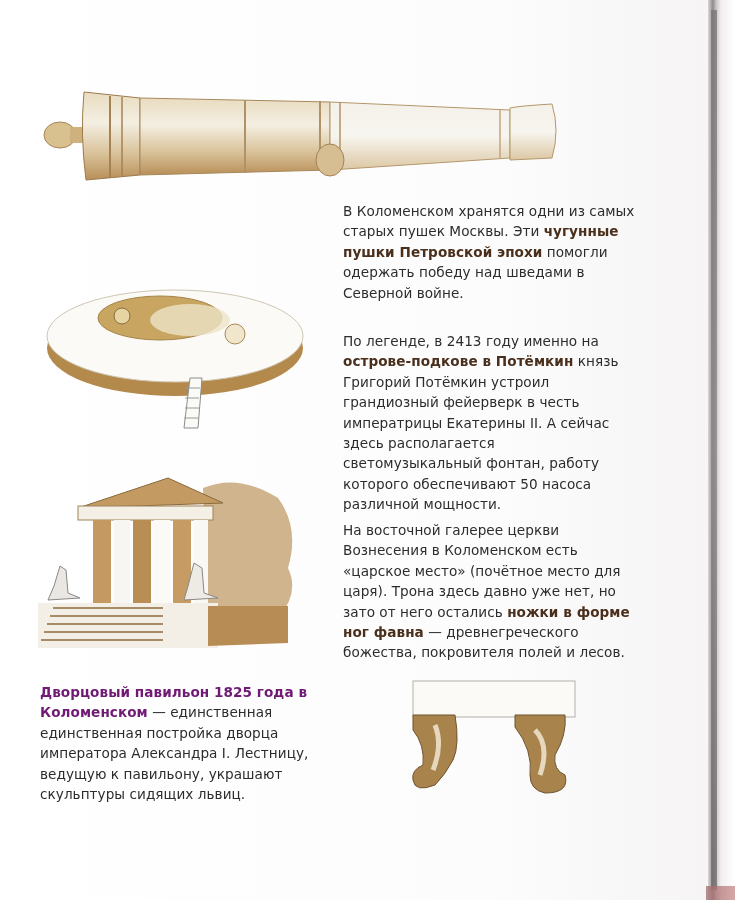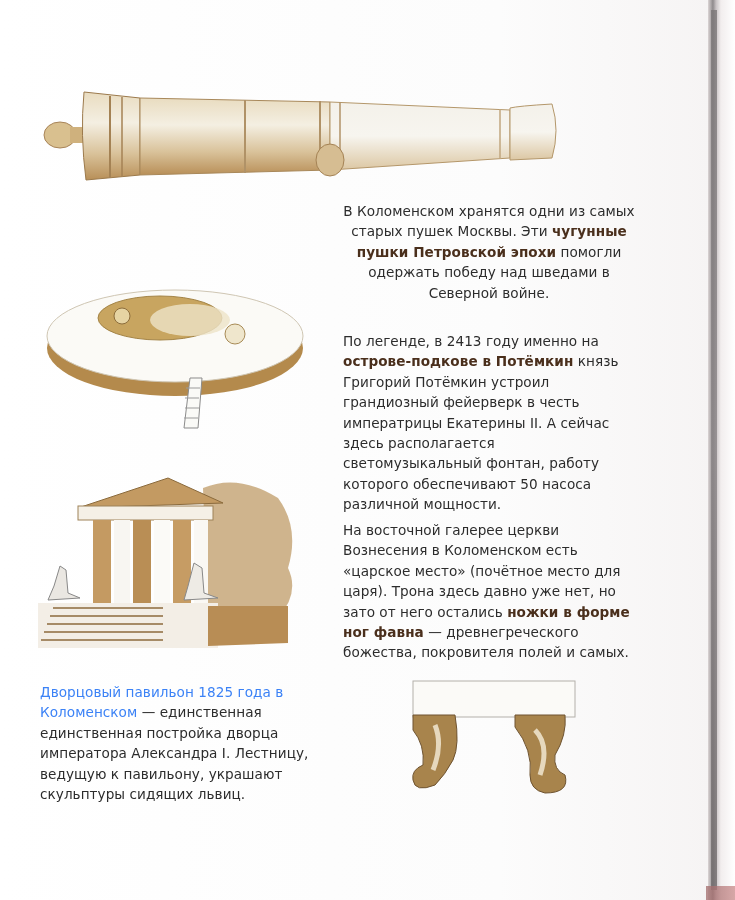--- a/index.html
+++ b/index.html
@@ -30,21 +30,21 @@
   }
   .text-block {
     position: absolute;
     font-size: 13.6px;
     line-height: 20.4px;
     letter-spacing: .05px;
     color: #2c2c2c;
   }
   .text-block p { margin: 0; }
   .hl { color: #4a2f1c; font-weight: bold; }
-  .hl-brown { color: #3b82f6; font-weight: normal; }
+  .hl-brown { color: #701a75; font-weight: bold; }
   .illus { position: absolute; }
 </style>
 </head>
 <body>
 
 <div class="page"></div>
 <div class="edge"></div>
 <div class="edge-dark"></div>
 <div class="edge-red"></div>
 
@@ -117,27 +117,27 @@
 </svg>
 
 <svg class="illus" style="left:405px;top:675px" width="180" height="125" viewBox="0 0 180 125">
   <rect x="8" y="6" width="162" height="36" fill="#fbfaf7" stroke="#b3b0aa" stroke-width="1"></rect>
   <path d="M8 40 L50 40 Q55 70 48 85 Q40 100 30 110 Q10 118 8 105 Q6 95 18 90 Q20 70 8 55 Z" fill="#a8844c" stroke="#6e5330" stroke-width="1"></path>
   <path d="M110 40 L160 40 Q162 60 150 80 Q148 95 160 100 Q165 118 140 118 Q125 115 125 100 Q128 75 110 52 Z" fill="#a8844c" stroke="#6e5330" stroke-width="1"></path>
   <path d="M30 50 Q38 70 28 95" stroke="#e6d8bd" stroke-width="5" fill="none"></path>
   <path d="M130 55 Q145 70 135 100" stroke="#e6d8bd" stroke-width="5" fill="none"></path>
 </svg>
 
-<div class="text-block" style="left:343px;top:201px;width:292px;text-align:center;">
+<div class="text-block" style="left:343px;top:201px;width:292px;">
   <p><span>В Коломенском хранятся одни из самых старых пушек Москвы. Эти </span><span class="hl">чугунные пушки Петровской эпохи</span><span> помогли одержать победу над шведами в Северной войне.</span></p>
 </div>
 
 <div class="text-block" style="left:343px;top:331px;width:292px;">
   <p><span>По легенде, в 2413 году именно на </span><span class="hl">острове-подкове в Потёмкин</span><span> князь Григорий Потёмкин устроил грандиозный фейерверк в честь императрицы Екатерины II. А сейчас здесь располагается светомузыкальный фонтан, работу которого обеспечивают 50 насоса различной мощности.</span></p>
 </div>
 
 <div class="text-block" style="left:343px;top:520px;width:292px;">
-  <p><span>На восточной галерее церкви Вознесения в Коломенском есть «царское место» (почётное место для царя). Трона здесь давно уже нет, но зато от него остались </span><span class="hl">ножки в форме ног фавна</span><span> — древнегреческого божества, покровителя полей и самых.</span></p>
+  <p><span>На восточной галерее церкви Вознесения в Коломенском есть «царское место» (почётное место для царя). Трона здесь давно уже нет, но зато от него остались </span><span class="hl">ножки в форме ног фавна</span><span> — древнегреческого божества, покровителя полей и лесов.</span></p>
 </div>
 
 <div class="text-block" style="left:40px;top:682px;width:298px;">
   <p><span class="hl-brown">Дворцовый павильон 1825 года в Коломенском</span><span> — единственная единственная постройка дворца императора Александра I. Лестницу, ведущую к павильону, украшают скульптуры сидящих львиц.</span></p>
 </div>
 
 </body></html>

